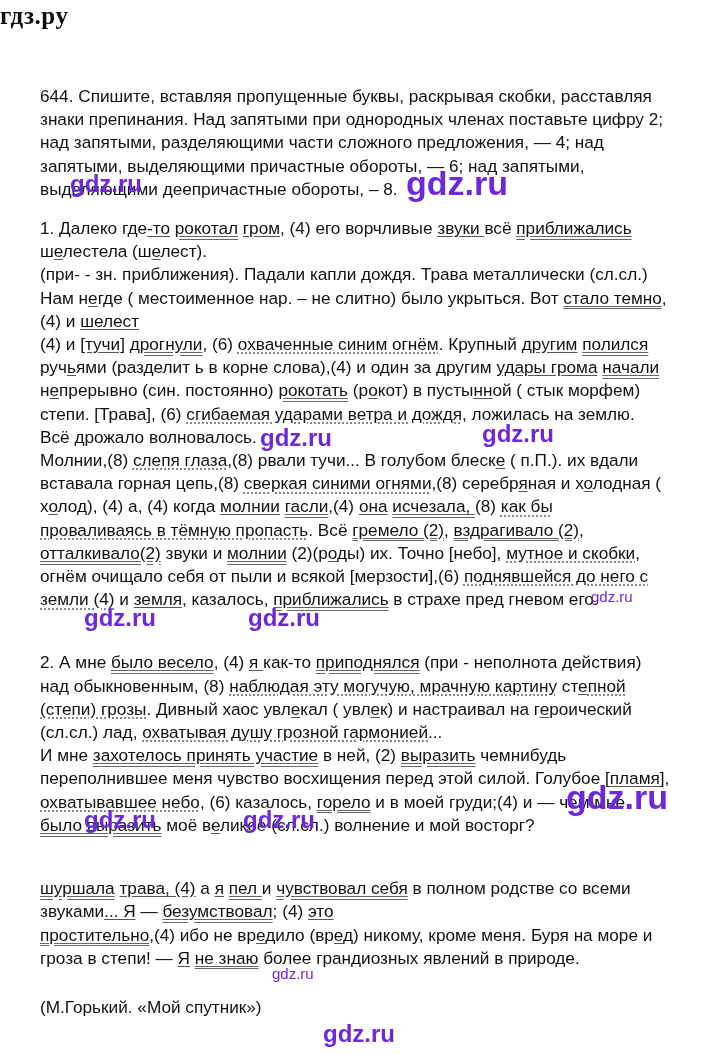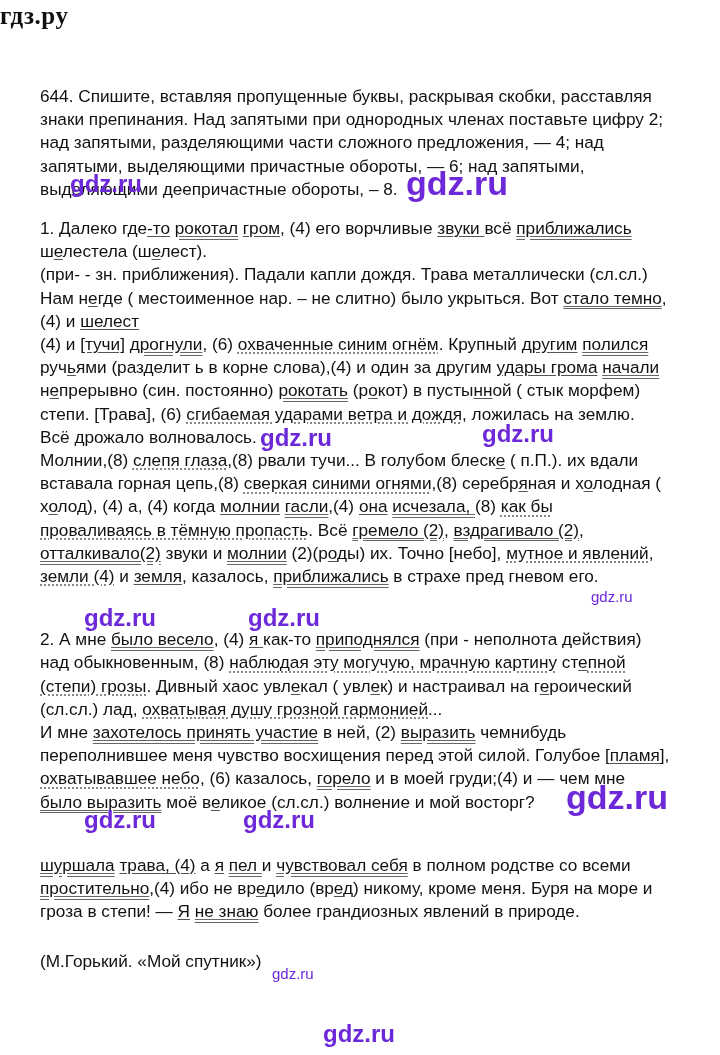--- a/index.html
+++ b/index.html
@@ -42,37 +42,39 @@
       <div class="p">(4) и <span class="u1">шелест</span></div>
       <div class="p">(4) и <span class="u1">[тучи]</span> <span class="u2">дрогнули</span>, (6) <span class="ud">охваченные синим огнём</span>. Крупный <span class="u1">другим</span> <span class="u2">полился</span></div>
       <div class="p">руч<span class="u1">ь</span>ями (разделит ь в корне слова),(4) и один за другим <span class="u1">удары грома</span> <span class="u2">начали</span></div>
       <div class="p">н<span class="u1">е</span>прерывно (син. постоянно) <span class="u2">рокотать</span> (р<span class="u1">о</span>кот) в пусты<span class="u1">нн</span>ой ( стык морфем)</div>
       <div class="p">степи. [Трава], (6) <span class="ud">сгибаемая ударами ветра и дождя</span>, ложилась на землю.</div>
       <div class="p">Всё дрожало волновалось.</div>
       <div class="p">Молнии,(8) <span class="ud">слепя глаза</span>,(8) рвали тучи... В голубом блеск<span class="u1">е</span> ( п.П.). их вдали</div>
       <div class="p">вставала горная цепь,(8) <span class="ud">сверкая синими огнями</span>,(8) серебр<span class="u1">я</span>ная и х<span class="u1">о</span>лодная (</div>
       <div class="p">х<span class="u1">о</span>лод), (4) а, (4) когда <span class="u1">молнии</span> <span class="u2">гасли</span>,(4) <span class="u1">она</span> <span class="u2">исчезала, </span> (8) <span class="ud">как бы</span></div>
       <div class="p"><span class="ud">проваливаясь в тёмную пропасть</span>. Всё <span class="u2">гремело (2)</span>, <span class="u2">вздрагивало (2)</span>,</div>
-      <div class="p"><span class="u2">отталкивало(2)</span> звуки и <span class="u2">молнии</span> (2)(р<span class="u1">о</span>ды) их. Точно [небо], <span class="ud">мутное и явлений</span>,</div>
+      <div class="p"><span class="u2">отталкивало(2)</span> звуки и <span class="u2">молнии</span> (2)(р<span class="u1">о</span>ды) их. Точно [небо], <span class="ud">мутное и скобки</span>,</div>
+      <div class="p">огнём очищало себя от пыли и всякой [мерзости],(6) <span class="ud">поднявшейся до него с</span></div>
       <div class="p"><span class="ud">земли (4)</span> и <span class="u1">земля</span>, казалось, <span class="u2">приближались</span> в страхе пред гневом его.</div>
     </div>
   <div style="height:40px"></div>
   <div id="part2">
       <div class="p">2. А мне <span class="u2">было весело</span>, (4) <span class="u1">я </span>как-то <span class="u2">приподнялся</span> (при - неполнота действия)</div>
       <div class="p">над обыкновенным, (8) <span class="ud">наблюдая эту могучую, мрачную картину</span> ст<span class="u1">е</span><span class="ud">пной</span></div>
       <div class="p"><span class="ud">(степи) грозы</span>. Дивный хаос увл<span class="u1">е</span>кал ( увл<span class="u1">е</span>к) и настраивал на г<span class="u1">е</span>роический</div>
       <div class="p">(сл.сл.) лад, <span class="ud">охватывая душу грозной гармонией</span>...</div>
       <div class="p">И мне <span class="u2">захотелось принять участие</span> в ней, (2) <span class="u2">выразить</span> чемнибудь</div>
       <div class="p">переполнившее меня чувство восхищения перед этой силой. Голубое [<span class="u1">пламя</span>],</div>
       <div class="p"><span class="ud">охватывавшее небо</span>, (6) казалось, <span class="u2">горело</span> и в моей груди;(4) и — чем мне</div>
       <div class="p"><span class="u2">было выразить</span> моё в<span class="u1">е</span>ликое (сл.сл.) волнение и мой восторг?</div>
     </div>
   <div style="height:40px"></div>
   <div id="part3">
       <div class="p"><span class="u2">шуршала</span> <span class="u1">трава, (4)</span> а <span class="u1">я</span> <span class="u2">пел </span>и <span class="u2">чувствовал себя</span> в полном родстве со всеми</div>
+      <div class="p">звуками<span class="u1">... Я</span> — <span class="u2">безумствовал</span>; (4) <span class="u1">это</span></div>
       <div class="p"><span class="u2">простительно</span>,(4) ибо не вр<span class="u1">е</span>дило (вр<span class="u1">е</span>д) никому, кроме меня. Буря на море и</div>
       <div class="p">гроза в степи! — <span class="u1">Я</span> <span class="u2">не знаю</span> более грандиозных явлений в природе.</div>
     </div>
   <div style="height:26px"></div>
   <p class="p">(М.Горький. «Мой спутник»)</p>
 </div>
 
 <div id="watermarks">
     <div class="wm wm-sm" style="left: 70px; top: 170px;">gdz.ru</div>
     <div class="wm wm-lg" style="left: 406px; top: 164px;">gdz.ru</div>

